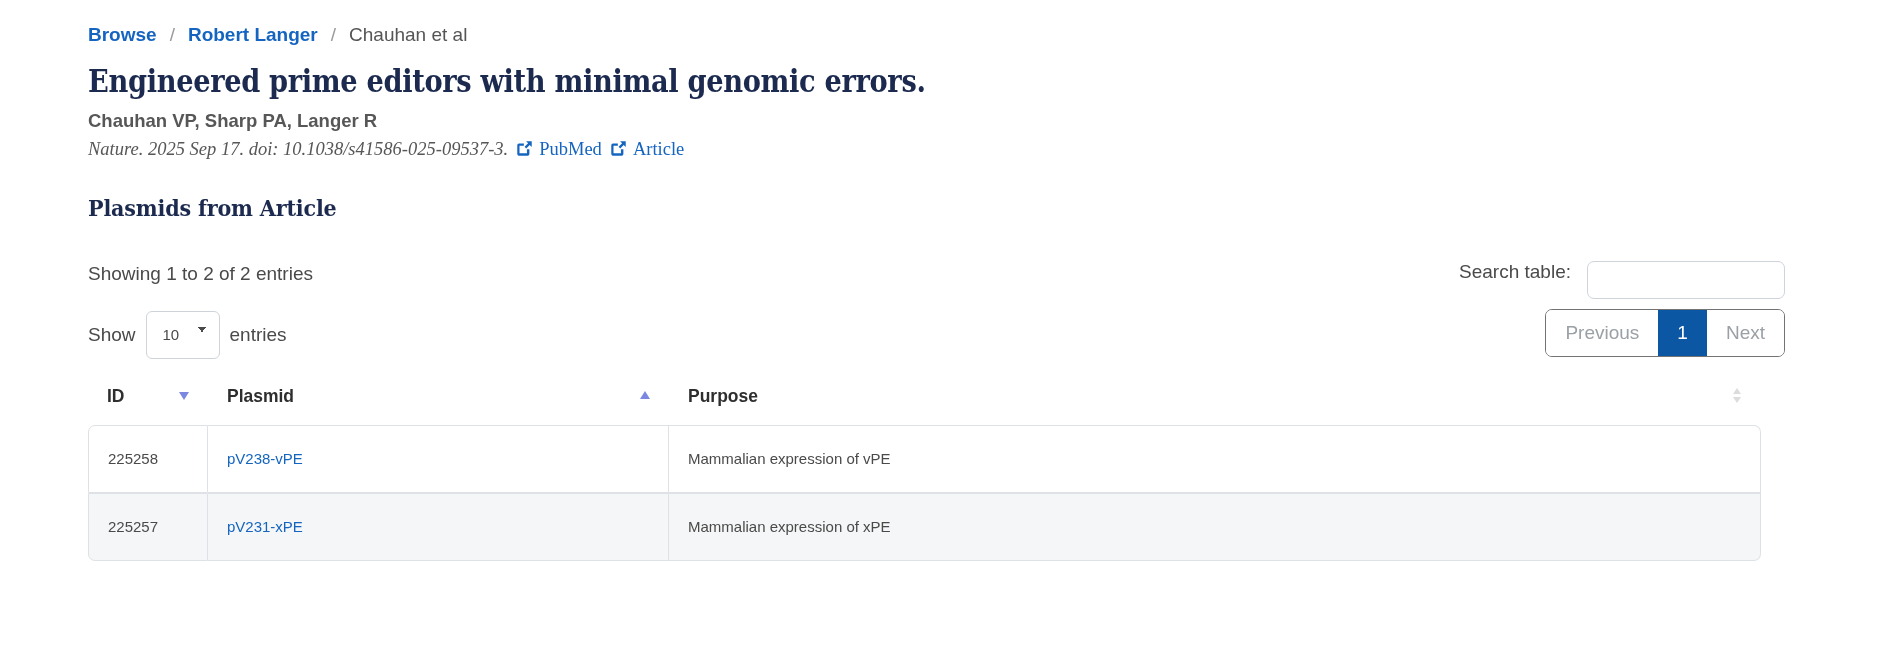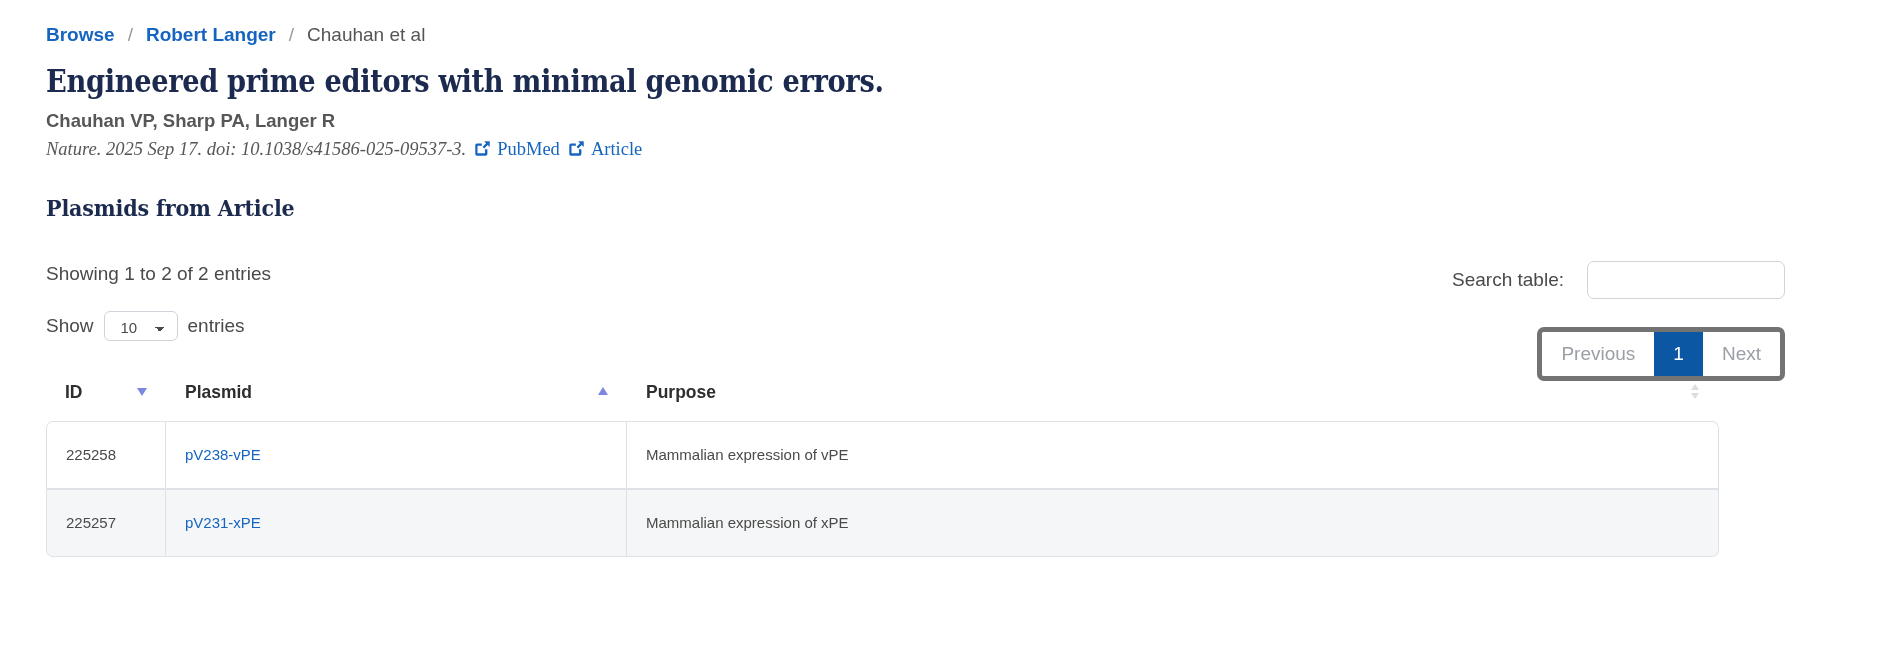--- a/index.html
+++ b/index.html
@@ -9,21 +9,21 @@
     background: #ffffff;
   }
   body {
     width: 1897px;
     height: 655px;
     font-family: "Liberation Sans", sans-serif;
     color: #3c3c3c;
     overflow: hidden;
   }
   .page {
-    padding: 22px 112px 0 46px;
+    padding: 22px 112px 0 88px;
   }
 
   
   .breadcrumb {
     font-size: 19px;
     line-height: 26px;
     color: #5a5a5a;
     display: flex;
     align-items: baseline;
     gap: 0;
@@ -135,66 +135,65 @@
   .length-select {
     appearance: none;
     -webkit-appearance: none;
     font-family: "Liberation Sans", sans-serif;
     font-size: 15px;
     color: #4a4a4a;
     background: #ffffff;
     border: 1px solid #ced4da;
     border-radius: 6px;
     padding: 6px 30px 6px 16px;
-    height: 30px;
+    height: 48px;
     line-height: 20px;
     background-image:
       linear-gradient(45deg, transparent 50%, #4a4a4a 50%),
       linear-gradient(135deg, #4a4a4a 50%, transparent 50%);
     background-position:
       calc(100% - 17px) 15px,
       calc(100% - 12px) 15px;
     background-size: 5px 5px, 5px 5px;
     background-repeat: no-repeat;
     cursor: pointer;
   }
 
   .controls-right {
     display: flex;
     flex-direction: column;
     align-items: flex-end;
   }
   .search-row {
     display: flex;
-    align-items: center;
-    gap: 23px;
+    gap: 16px;
   }
   .search-label {
     font-size: 19px;
     color: #4a4a4a;
   }
   .search-input {
     width: 198px;
     height: 38px;
     border: 1px solid #ced4da;
     border-radius: 7px;
     padding: 6px 12px;
     font-family: "Liberation Sans", sans-serif;
     font-size: 16px;
     color: #3c3c3c;
     background: #ffffff;
     outline: none;
   }
   .pagination {
     display: flex;
-    margin-top: 28px;
-    border: 5px solid #737373;
+    margin-top: 10px;
+    border: 1px solid #737373;
     border-radius: 7px;
     overflow: hidden;
-    height: 54px;
+    height: 48px;
   }
   .page-btn {
     display: flex;
     align-items: center;
     justify-content: center;
     padding: 0 19px;
     font-size: 19px;
     color: #9ba0a6;
     background: #ffffff;
     border: none;
@@ -203,21 +202,21 @@
     height: 100%;
   }
   .page-btn.active {
     background: #0b57a4;
     color: #ffffff;
     min-width: 40px;
     cursor: default;
   }
 
   
-  .table-wrap { }
+  .table-wrap { margin-top: 26px; }
   table.data-table {
     border-collapse: separate;
     border-spacing: 0;
     width: 1673px;
     table-layout: fixed;
     font-size: 19px;
   }
   table.data-table thead th {
     text-align: left;
     font-family: "Liberation Sans", sans-serif;

